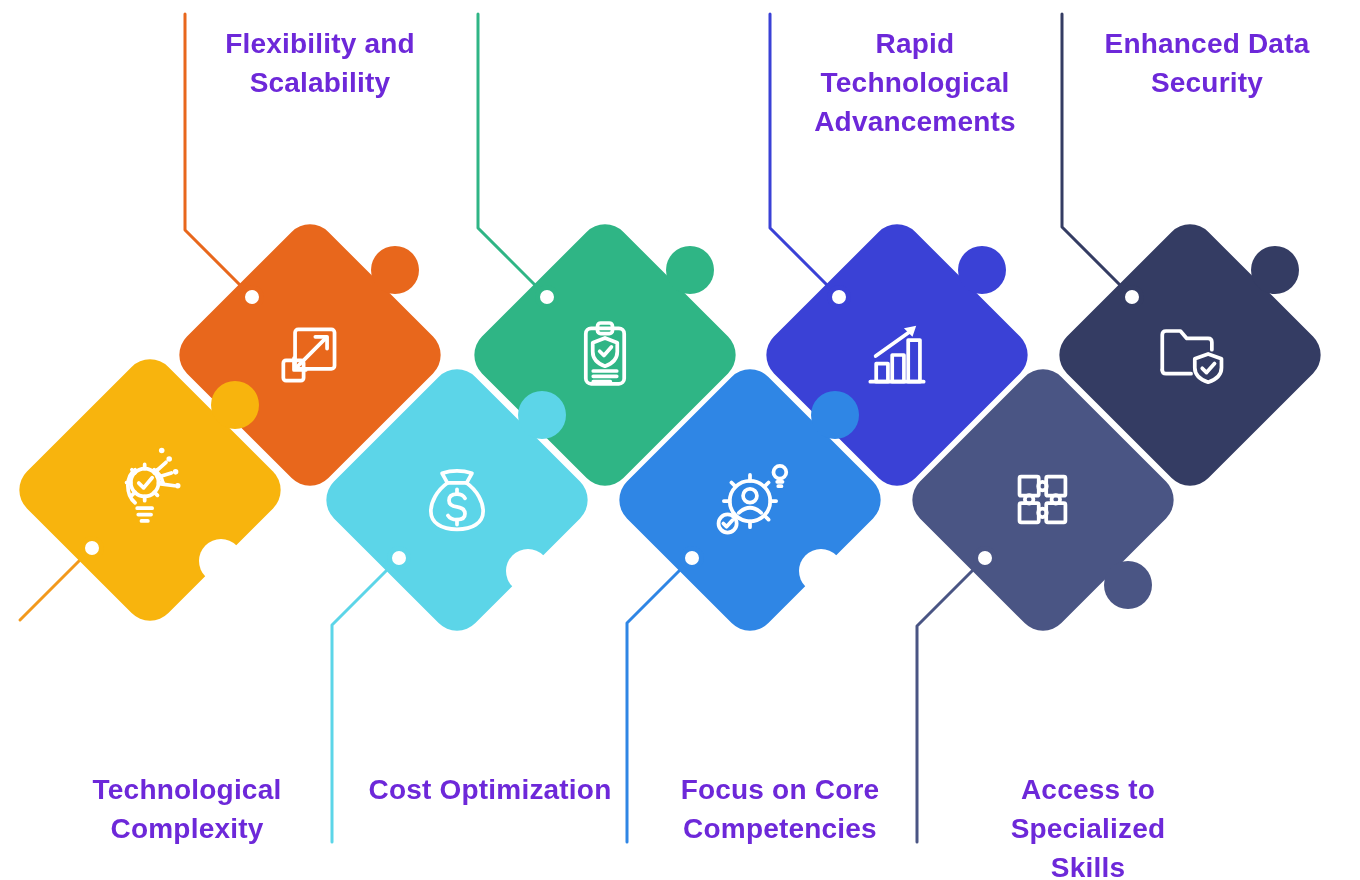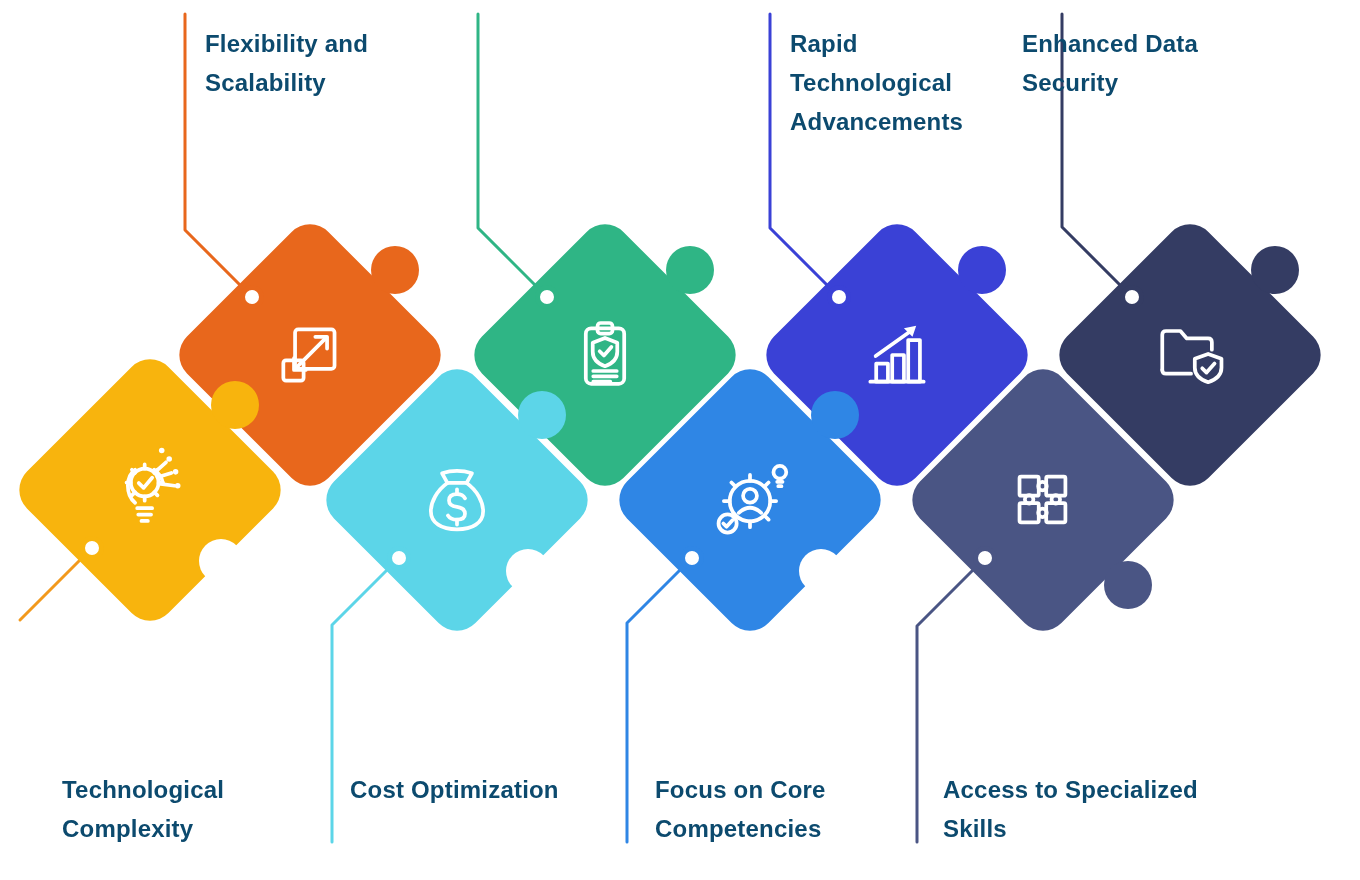--- a/index.html
+++ b/index.html
@@ -15,22 +15,22 @@
   .knob-tr { left:161px; top:-9px; }
   .knob-br { left:161px; top:161px; }
   .notch { position:absolute; width:44px; height:44px; border-radius:50%; background:#fff; left:149px; top:149px; z-index:4; }
   .dot { position:absolute; width:14px; height:14px; border-radius:50%; background:#fff; border:5px solid var(--piece-color); z-index:6; }
   .dot-top { left:30px; top:30px; }
   .dot-bottom { left:30px; top:146px; }
   .icon { position:absolute; left:52px; top:52px; width:96px; height:96px; z-index:3; }
   .icon svg { width:96px; height:96px; display:block; }
   .masked { fill:var(--piece-color); }
 
-  .label { position:absolute; font-size:24px; font-weight:700; color:#0c4a6e;
-           line-height:39px; white-space:pre-line; letter-spacing:0.2px; }
+  .label { position:absolute; font-size:28px; font-weight:700; color:#6d28d9;
+           line-height:39px; white-space:pre-line; letter-spacing:0.2px;text-align:center; }
 </style>
 </head>
 <body>
 
 <div class="canvas">
 
   <svg class="connectors">
     <polyline points="92,548 20,620" stroke="#F2991C"></polyline>
     <polyline points="185,14 185,230 252,297" stroke="#E8671C"></polyline>
     <polyline points="399,558 332,625 332,842" stroke="#5CD5E8"></polyline>
@@ -173,21 +173,21 @@
         <path d="M56.5 57.5 L60.5 61.5 L68 53"></path>
       </svg>
     </div>
   </div>
 
   <div class="label" style="left:205px;top:24px;width:230px">Flexibility and
 Scalability</div>
   <div class="label" style="left:790px;top:24px;width:250px">Rapid
 Technological
 Advancements</div>
-  <div class="label" style="left:1022px;top:24px;width:250px">Enhanced Data
+  <div class="label" style="left:1082px;top:24px;width:250px">Enhanced Data
 Security</div>
 
   <div class="label" style="left:62px;top:770px;width:250px">Technological
 Complexity</div>
   <div class="label" style="left:350px;top:770px;width:280px">Cost Optimization</div>
   <div class="label" style="left:943px;top:770px;width:290px">Access to Specialized
 Skills</div>
   <div class="label" style="left:655px;top:770px;width:250px">Focus on Core
 Competencies</div>
 

